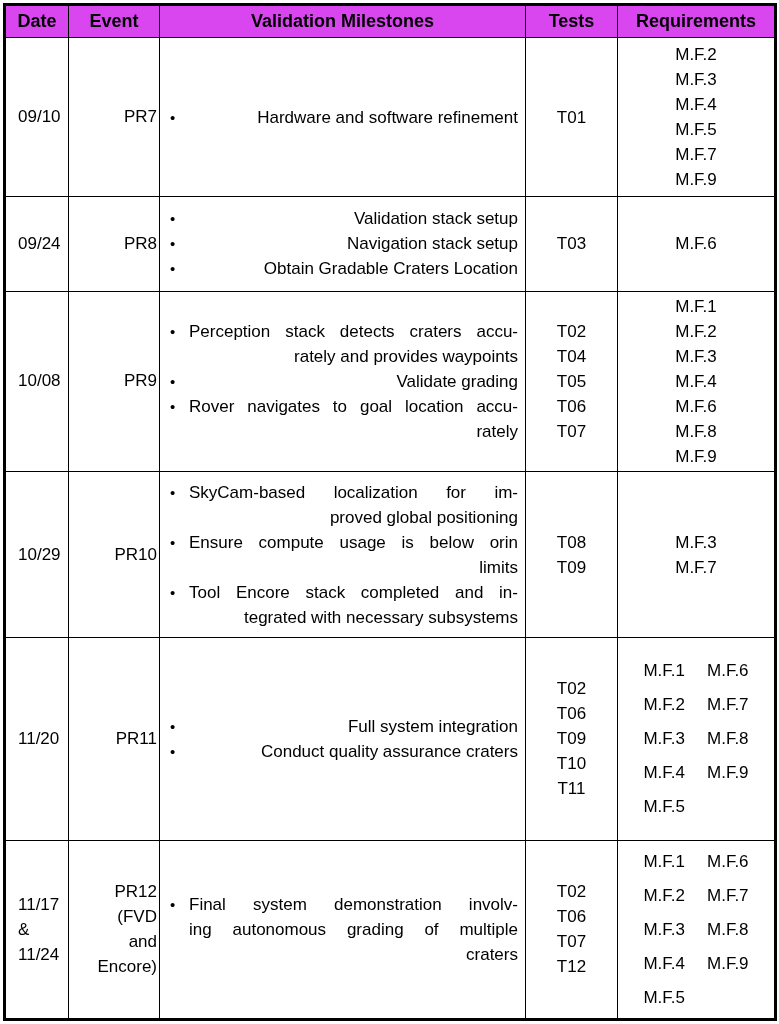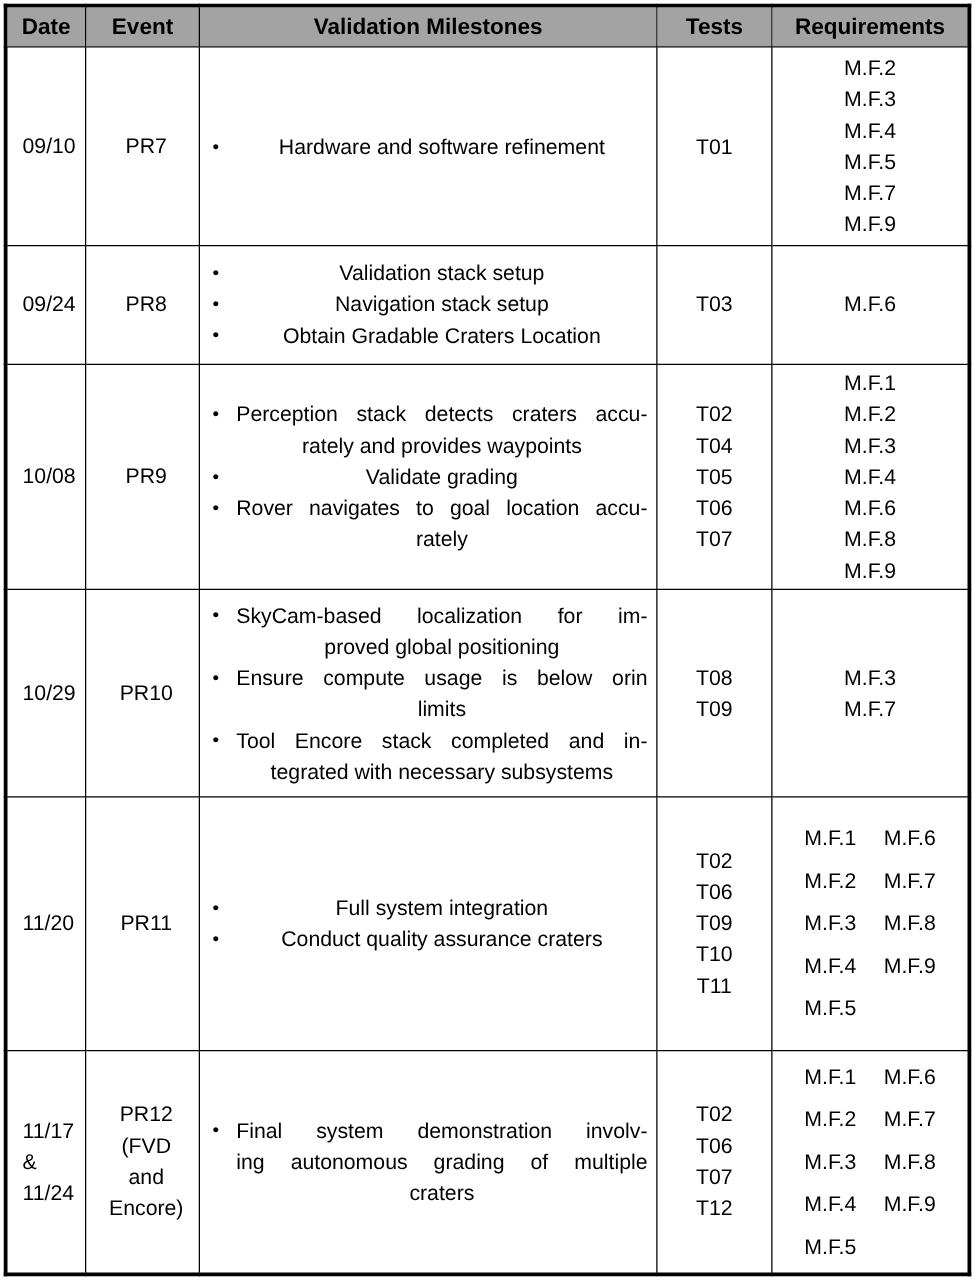--- a/index.html
+++ b/index.html
@@ -26,42 +26,42 @@
     table-layout: fixed;
     border: 3px solid #000000;
     font-size: 17px;
   }
   .sched th, .sched td {
     border: 1.5px solid #000000;
     padding: 0;
     overflow: hidden;
   }
   .sched thead th {
-    background: #a3a3a3;
+    background: #d946ef;
     font-weight: bold;
     font-size: 18px;
     text-align: center;
     height: 31px;
   }
   tr.r1 { height: 159px; }
   tr.r2 { height: 94px; }
   tr.r3 { height: 180px; }
   tr.r4 { height: 166px; }
   tr.r5 { height: 202px; }
   tr.r6 { height: 179px; }
 
   td.date {
     vertical-align: middle;
     text-align: left;
     padding-left: 12px;
     padding-right: 2px;
   }
   td.event {
     vertical-align: middle;
-    text-align: center;
+    text-align: right;
     padding-left: 8px;
     padding-right: 2px;
   }
   td.miles {
     vertical-align: middle;
     padding: 4px 7px 4px 10px;
   }
   td.tests, td.reqs {
     vertical-align: middle;
     text-align: center;
@@ -73,21 +73,21 @@
   .bullet .mk {
     flex: none;
     width: 19px;
     font-size: 15px;
     line-height: 25px;
   }
   .bullet .bt { flex: 1; min-width: 0; }
   .line {
     display: block;
     line-height: 25px;
-    text-align: center;
+    text-align: right;
   }
   .line.jl {
     text-align: justify;
     text-align-last: justify;
   }
   .req-grid {
     display: grid;
     grid-template-columns: auto auto;
     column-gap: 22px;
     row-gap: 13px;

